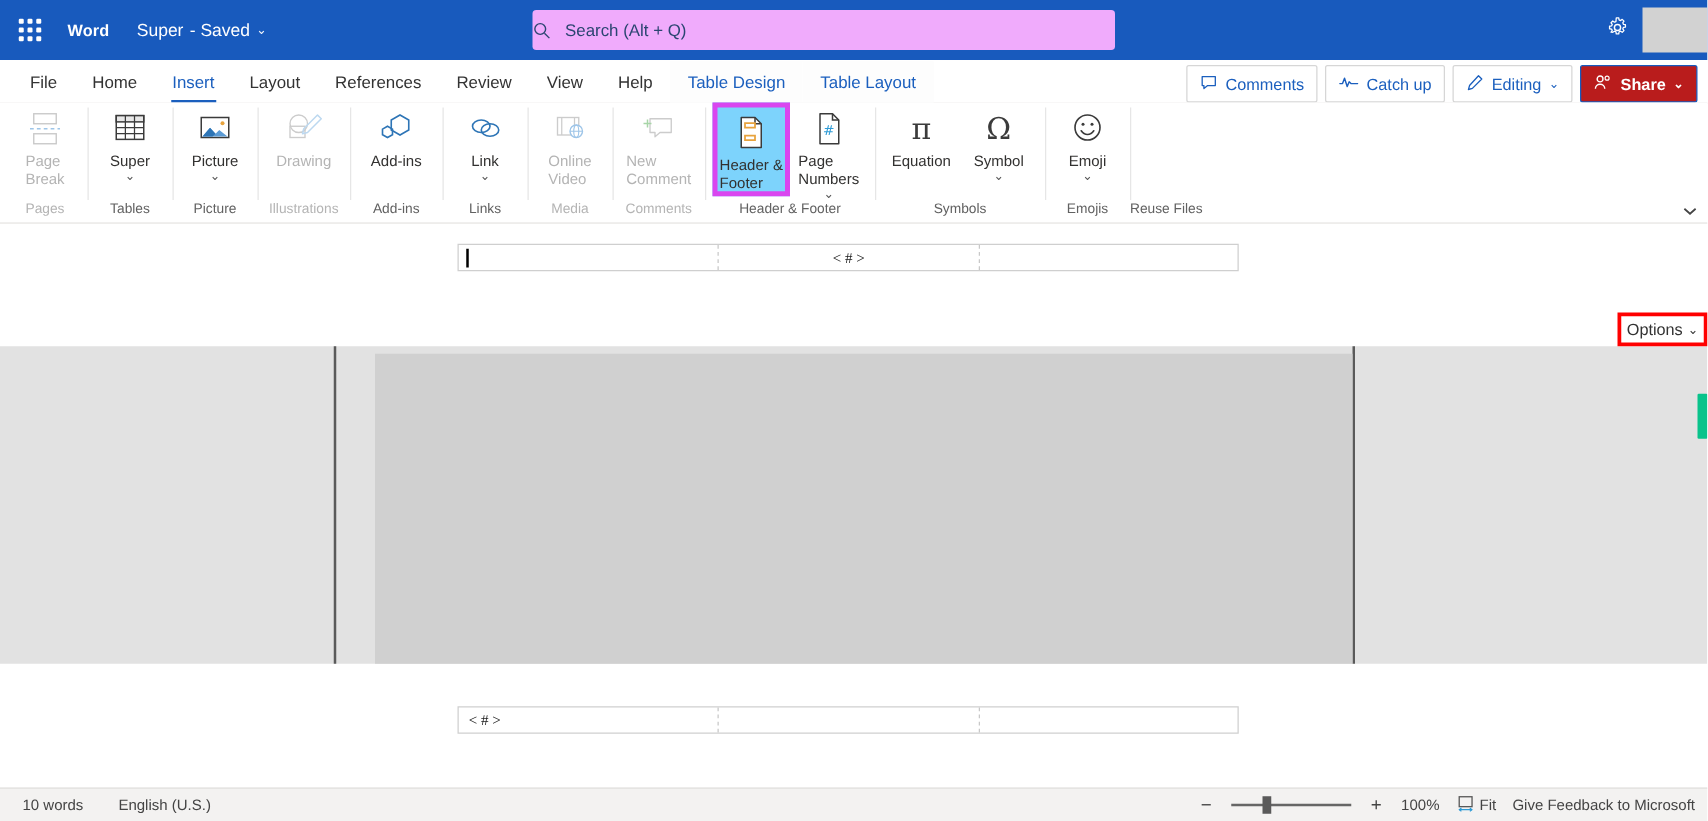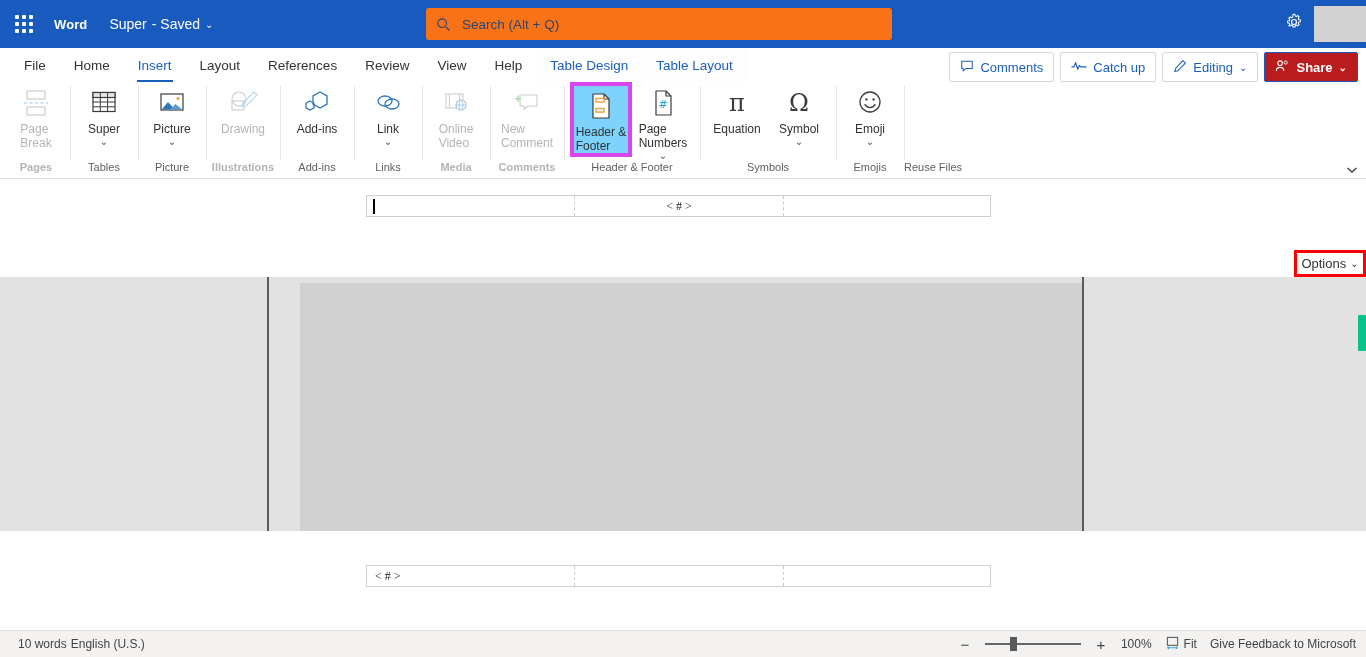--- a/index.html
+++ b/index.html
@@ -65,25 +65,24 @@
     gap: 5px;
     white-space: nowrap;
   }
   .doc-title .chev { font-size: 10px; opacity: .95; }
   .searchbox {
     position: absolute;
     left: 426px;
     top: 8px;
     width: 466px;
     height: 32px;
-    background: #f97316;
+    background: #f0abfc;
     border-radius: 3px;
     display: flex;
     align-items: center;
-    padding-left: 10px;
     box-sizing: border-box;
   }
   .searchbox .mag { margin-right: 9px; display:flex; }
   .searchbox input {
     border: 0;
     outline: 0;
     background: transparent;
     font-family: "Liberation Sans", sans-serif;
     font-size: 13.5px;
     color: #243a5e;
@@ -248,21 +247,21 @@
   }
   .rgroup-label {
     position: absolute;
     bottom: 1px;
     left: 0; right: 0;
     text-align: center;
     font-size: 11px;
     color: #616161;
     white-space: nowrap;
   }
-  .rgroup.disabled .rgroup-label { color: #b4b4b4; font-weight: bold; }
+  .rgroup.disabled .rgroup-label { color: #b4b4b4; }
   .ribbon-collapse {
     position: absolute;
     right: 8px;
     bottom: 2px;
     font-size: 11px;
     color: #444;
     cursor: default;
   }
 
   
@@ -374,21 +373,21 @@
     left: 0; bottom: 0;
     width: 1366px;
     height: 26px;
     background: #f3f2f1;
     border-top: 1px solid #e1dfdd;
     display: flex;
     align-items: center;
     font-size: 12px;
     color: #444444;
   }
-  .status-left { display: flex; align-items: center; gap: 4px; padding-left: 18px; }
+  .status-left { display: flex; align-items: center; gap: 28px; padding-left: 18px; }
   .status-right {
     position: absolute;
     right: 10px;
     display: flex;
     align-items: center;
     gap: 13px;
   }
   .zoom-minus, .zoom-plus {
     font-size: 15px;
     color: #444;

